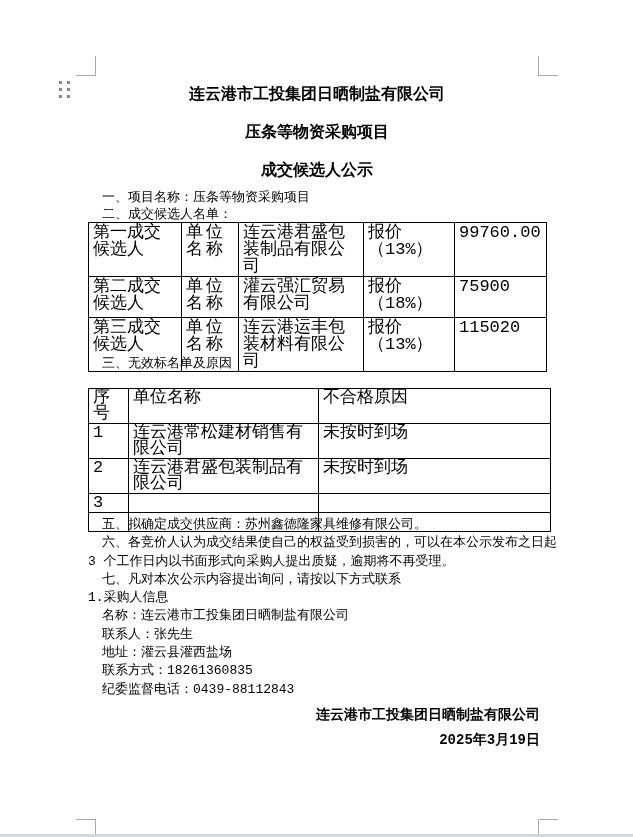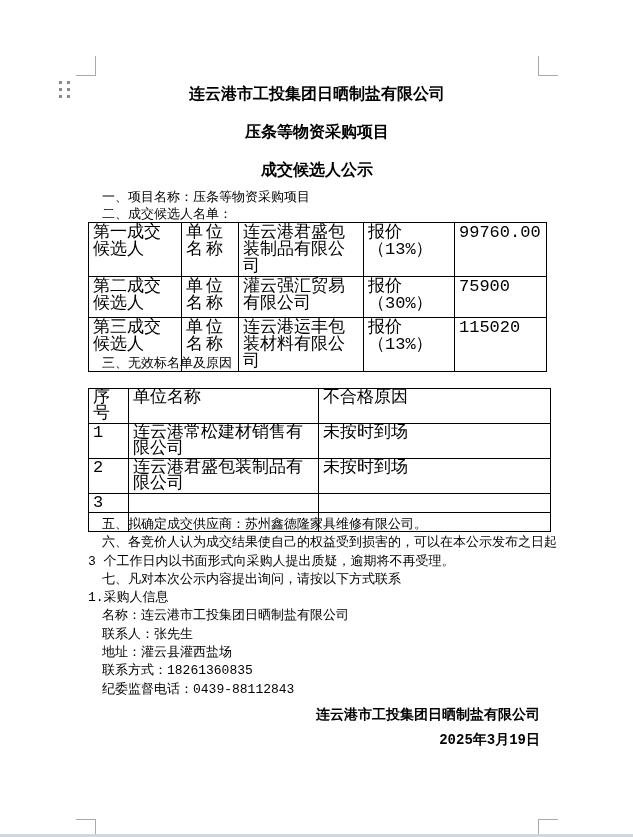--- a/index.html
+++ b/index.html
@@ -91,21 +91,21 @@
         <td>第一成交候选人</td>
         <td class="unit-label">单位名称</td>
         <td>连云港君盛包装制品有限公司</td>
         <td>报价（13%）</td>
         <td>99760.00</td>
       </tr>
       <tr>
         <td>第二成交候选人</td>
         <td class="unit-label">单位名称</td>
         <td>灌云强汇贸易有限公司</td>
-        <td>报价（30%）</td>
+        <td>报价（18%）</td>
         <td>75900</td>
       </tr>
       <tr>
         <td>第三成交候选人</td>
         <td class="unit-label">单位名称</td>
         <td>连云港运丰包装材料有限公司</td>
         <td>报价（13%）</td>
         <td>115020</td>
       </tr>
     </tbody>

